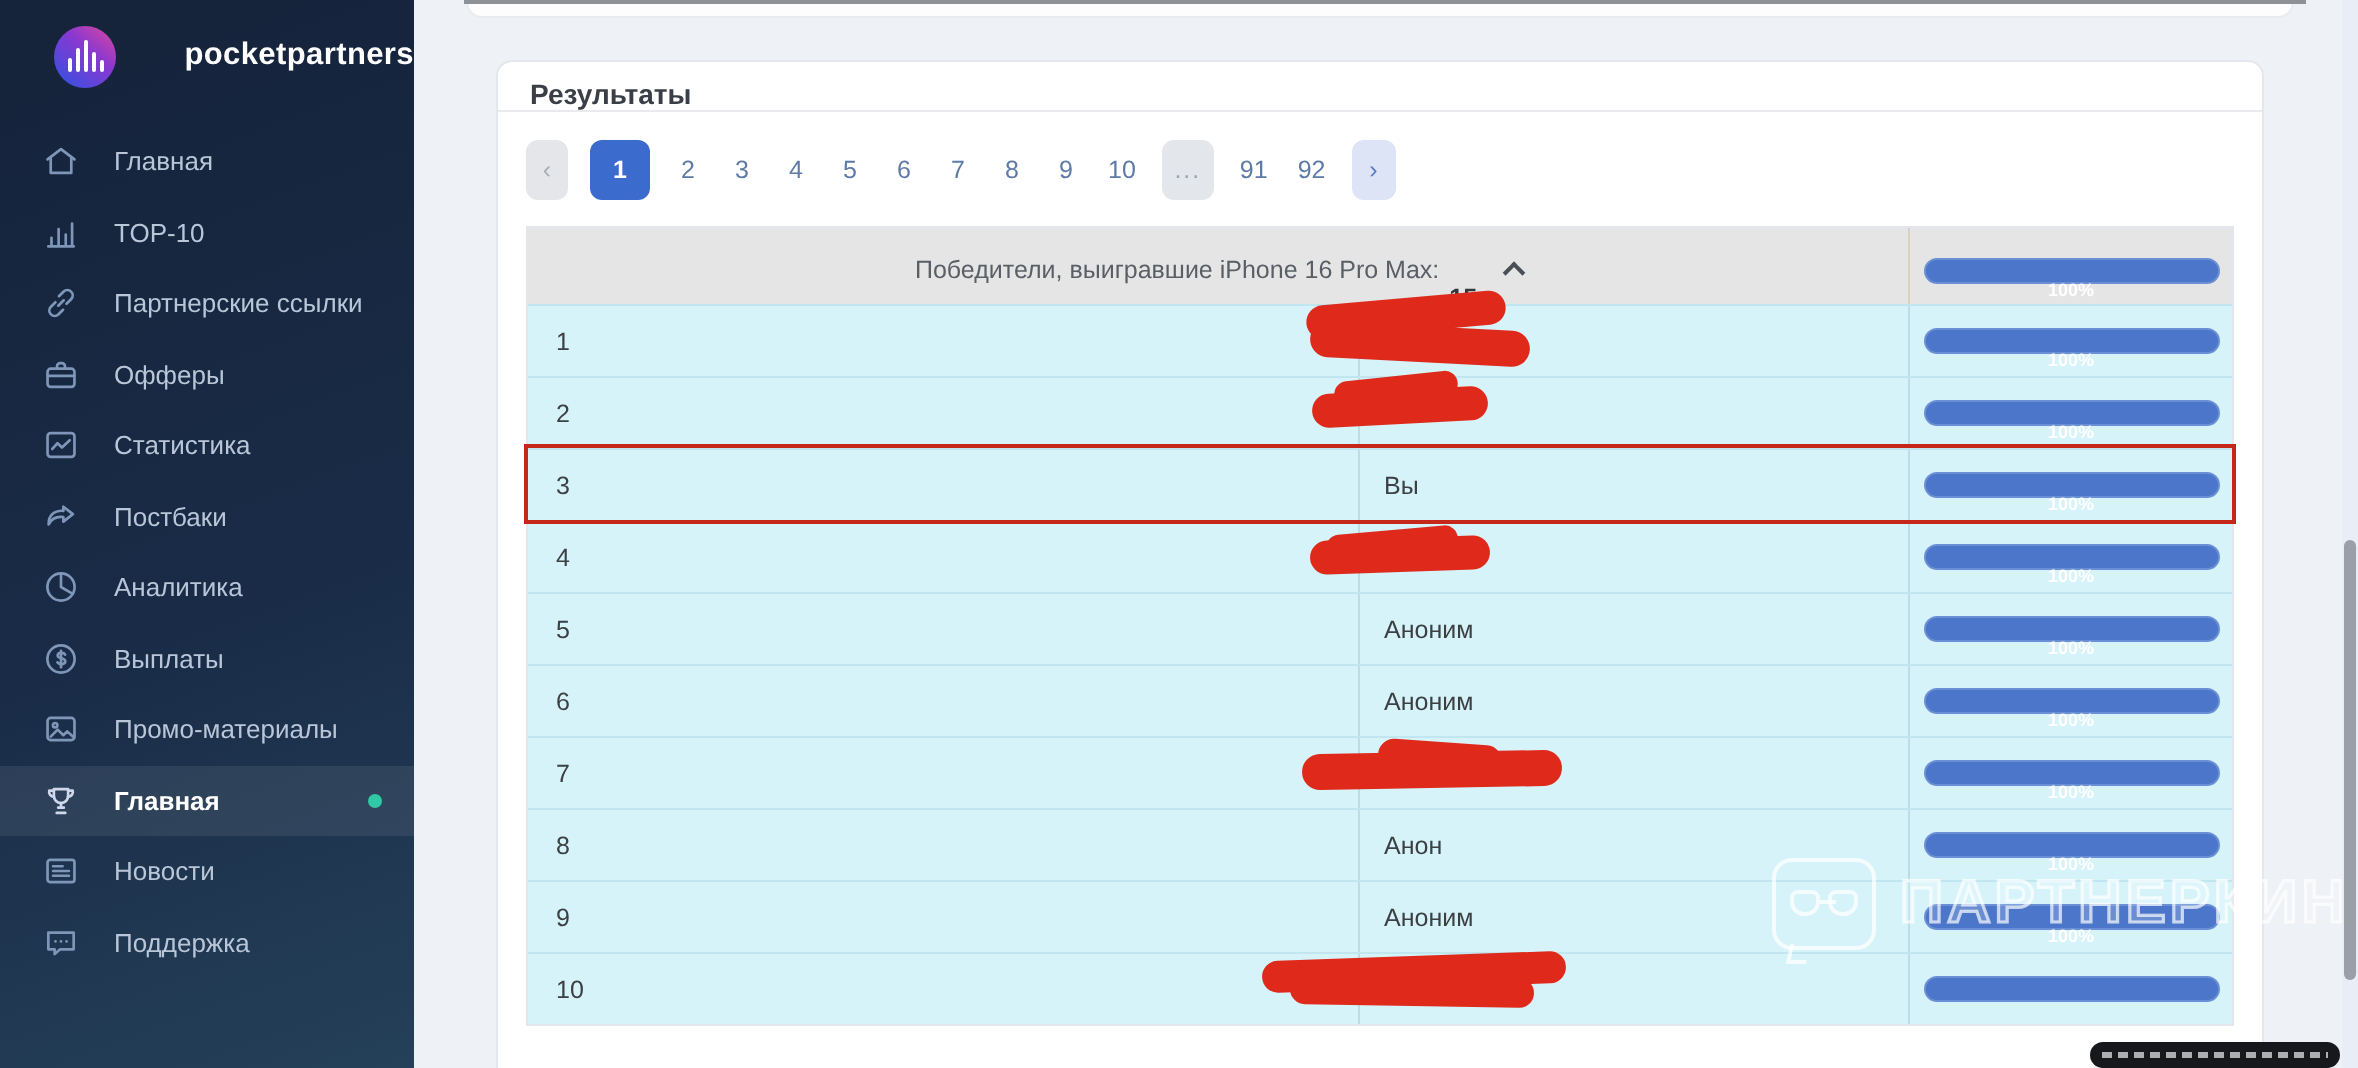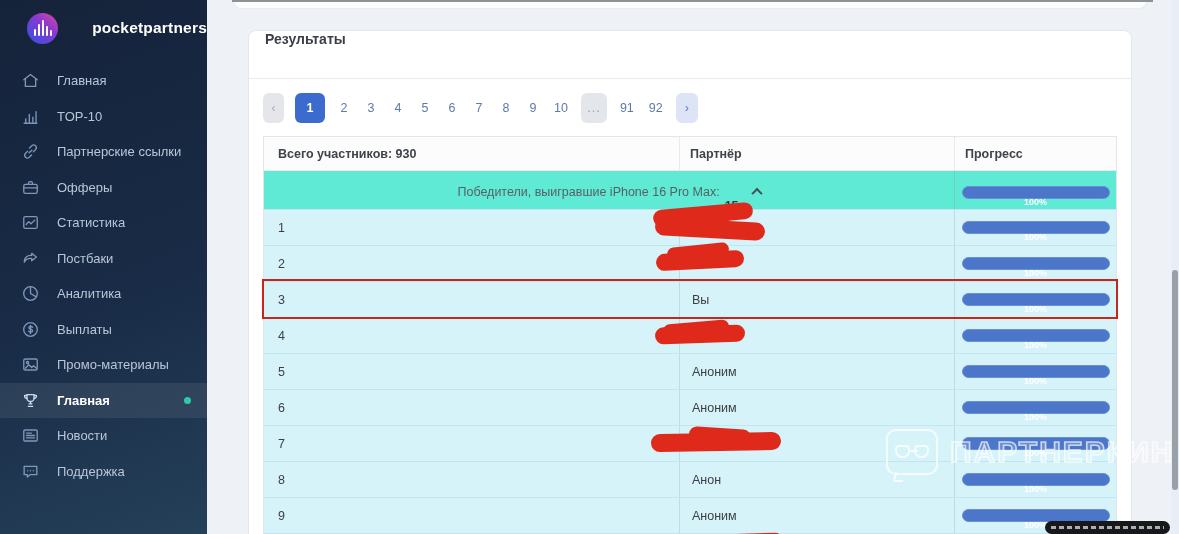--- a/index.html
+++ b/index.html
@@ -26,42 +26,42 @@
   .side-dot { width:7px; height:7px; border-radius:50%; margin-left:auto; }
 
   
   .top-line { position:absolute; left:232px; top:0; width:921px; height:2px; background:#8e9297; z-index:4; }
   .top-strip { position:absolute; left:233px; top:0; width:914px; height:9px; background:#fdfdfd;
     border:1px solid #e9ebee; border-top:none; border-radius:0 0 8px 8px; z-index:3; }
 
   
   .card { position:absolute; left:248px; top:30px; width:884px; height:520px; background:#fff;
     border:1px solid #e4e7ec; border-radius:8px 8px 0 0; z-index:2; }
-  .card-head { height:48px; display:flex; align-items:flex-start; padding:0 16px;
+  .card-head { height:25px; display:flex; align-items:flex-end; padding:0 16px;
     border-bottom:1px solid #e8eaed; }
   .card-title { font-size:14px; font-weight:700; color:#3a3f47; }
 
   .pagi { height:57px; display:flex; align-items:center; padding:0 14px; gap:11px; }
   .pbtn { min-width:22px; height:30px; padding:0 6px; border-radius:6px; display:flex; align-items:center;
     justify-content:center; font-size:12.5px; color:#5e7aa6; cursor:pointer; user-select:none; }
   .pbtn.num { min-width:16px; padding:0 2px; }
   .pbtn.active { background:#3a6bcd; color:#fff; min-width:30px; font-weight:700; }
   .pbtn.prev { background:#e4e6ea; color:#a9adb4; min-width:21px; }
   .pbtn.dots { background:#e3e6ea; color:#9aa3b0; min-width:26px; letter-spacing:1px; }
   .pbtn.next { background:#dde4f6; color:#5b79c9; min-width:22px; }
 
   
   .table { margin:0 14px; border:1px solid #e2e5e9; }
   .thead { display:grid; grid-template-columns:415px 275px 1fr; height:34px; background:#fcfcfd;
     border-bottom:1px solid #e7eaed; }
   .thead .hcell { display:flex; align-items:center; font-size:12.5px; font-weight:700; color:#3f434a;
     padding-left:14px; }
   .thead .hcell + .hcell { border-left:1px solid #e8ebee; padding-left:10px; }
 
-  .wrow { display:grid; grid-template-columns:690px 1fr; height:38px; background:#5eead4; }
+  .wrow { display:grid; grid-template-columns:690px 1fr; height:38px; background:#e5e5e5; }
   .wcell { display:flex; align-items:center; justify-content:center; font-size:12.5px; color:#5a5f66; }
   .wcell b { color:#34373c; margin-left:5px;margin-top:28px; }
   .chev { display:inline-block; width:8px; height:8px; border-left:2px solid #4a4f55; border-top:2px solid #4a4f55;
     transform:rotate(45deg) translate(1px,1px); margin-left:14px; cursor:pointer; }
 
   .trow { position:relative; display:grid; grid-template-columns:415px 275px 1fr; height:36px;
     background:#d6f3fa; border-top:1px solid #c2e6f0; }
   .trow .cell { display:flex; align-items:center; font-size:12.5px; color:#3c4043; }
   .trow .cell.rank { padding-left:14px; }
   .trow .cell.partner { padding-left:12px; position:relative; }
@@ -261,25 +261,20 @@
       <div class="pbtn num">8</div>
       <div class="pbtn num">9</div>
       <div class="pbtn num">10</div>
       <div class="pbtn dots">...</div>
       <div class="pbtn num">91</div>
       <div class="pbtn num">92</div>
       <div class="pbtn next">›</div>
     </div>
 
   <div class="table">
-    <div class="thead">
-      <div class="hcell">Всего участников: 930</div>
-      <div class="hcell">Партнёр</div>
-      <div class="hcell">Прогресс</div>
-    </div>
 
     <div class="wrow">
       <div class="wcell">
         <span>Победители, выигравшие iPhone 16 Pro Max:</span>
         <b>15</b>
         <span class="chev"></span>
       </div>
       <div class="cell cell-progress">
         <div class="pill">
           <span class="pill-label">100%</span>

